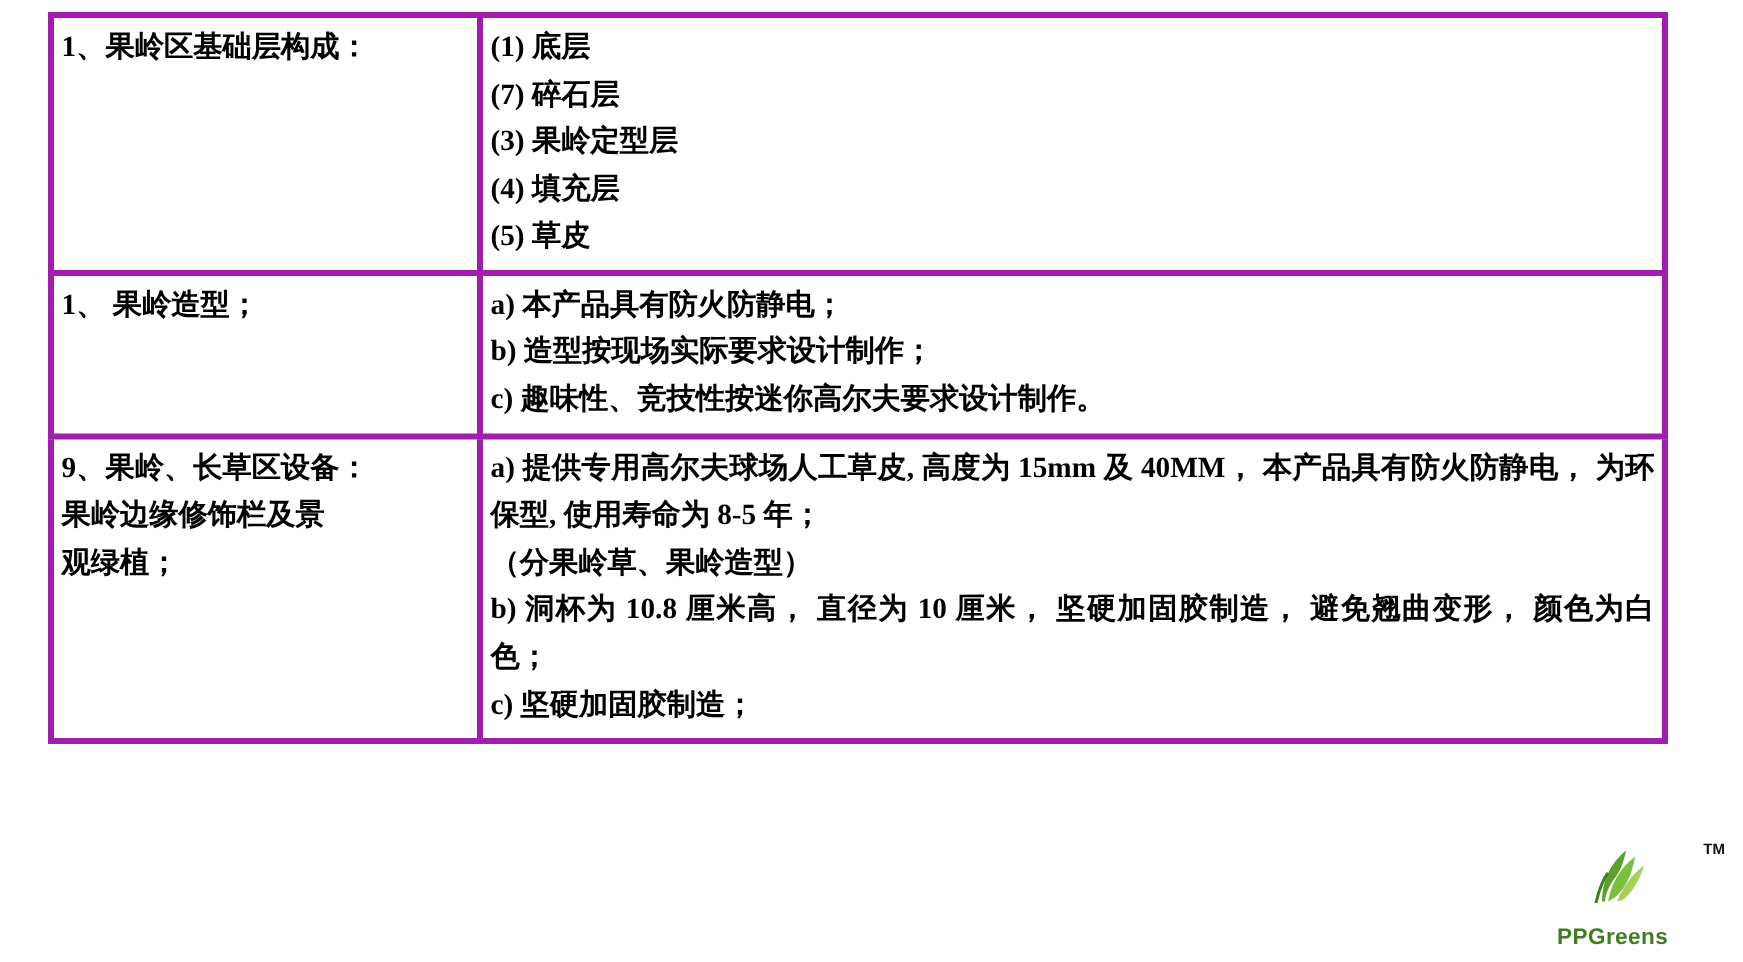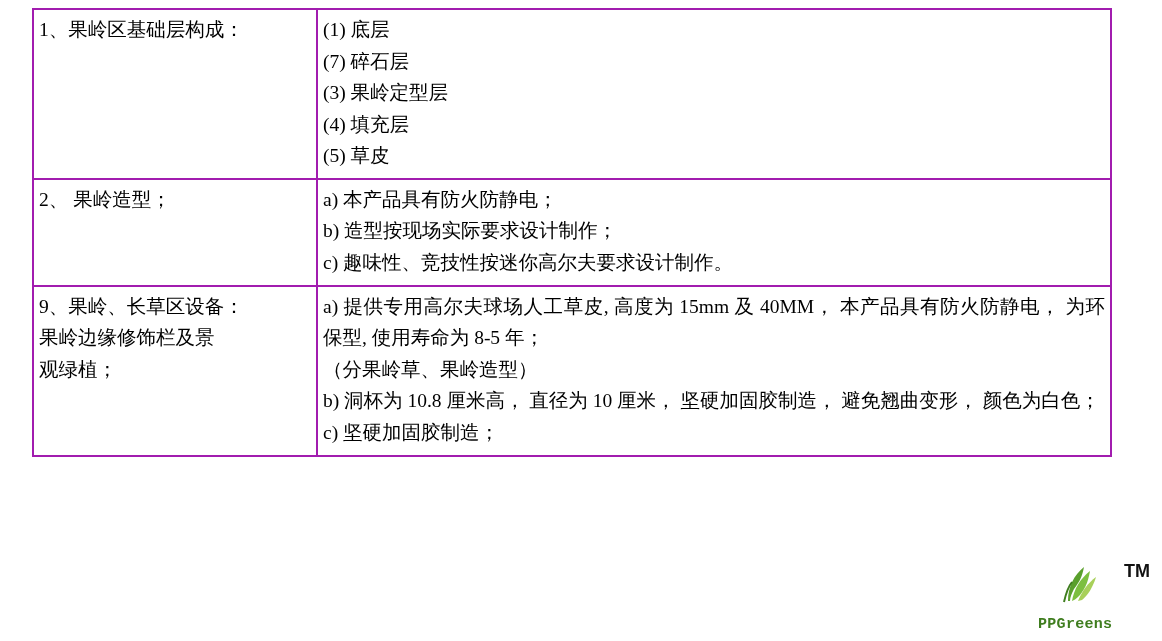--- a/index.html
+++ b/index.html
@@ -20,25 +20,26 @@
     left: 32px;
     top: 8px;
     width: 1080px;
   }
   table.spec-table {
     border-collapse: collapse;
     width: 100%;
     table-layout: fixed;
   }
   table.spec-table td {
-    border: 2px solid #a21caf;
+    border: 4px solid #a21caf;
     vertical-align: top;
     padding: 4px 5px 6px 5px;
     font-size: 19.5px;
     line-height: 1.62;
+    font-weight: bold;
   }
   td.col-label {
     width: 272px;
   }
   td.col-body {
     width: auto;
   }
   .line {
     white-space: nowrap;
   }
@@ -52,36 +53,36 @@
     right: 10px;
     bottom: 8px;
     width: 120px;
     height: 74px;
   }
   .logo .tm {
     position: absolute;
     right: 2px;
     top: 2px;
     font-family: "Liberation Sans", sans-serif;
-    font-size: 18px;
+    font-size: 10px;
     font-weight: bold;
     color: #111111;
   }
   .logo .mark {
     position: absolute;
     left: 26px;
     top: 4px;
     width: 44px;
     height: 40px;
   }
   .logo .brand {
     position: absolute;
     left: 6px;
     bottom: 0px;
-    font-family: Liberation Mono, monospace;
+    font-family: Liberation Sans, sans-serif;
     font-size: 15px;
     font-weight: bold;
     letter-spacing: 0.3px;
   }
   .logo .brand .pp { color: #3f7d1f; }
   .logo .brand .greens { color: #3f7d1f; }
 </style>
 </head>
 <body>
 
@@ -97,21 +98,21 @@
           <div class="line">(1) 底层</div>
           <div class="line">(7) 碎石层</div>
           <div class="line">(3) 果岭定型层</div>
           <div class="line">(4) 填充层</div>
           <div class="line">(5) 草皮</div>
         </td>
       </tr>
 
       <tr>
         <td class="col-label">
-          <div class="line">2、 果岭造型；</div>
+          <div class="line">1、 果岭造型；</div>
         </td>
         <td class="col-body">
           <div class="line">a) 本产品具有防火防静电；</div>
           <div class="line">b) 造型按现场实际要求设计制作；</div>
           <div class="line">c) 趣味性、竞技性按迷你高尔夫要求设计制作。</div>
         </td>
       </tr>
 
       <tr>
         <td class="col-label">

